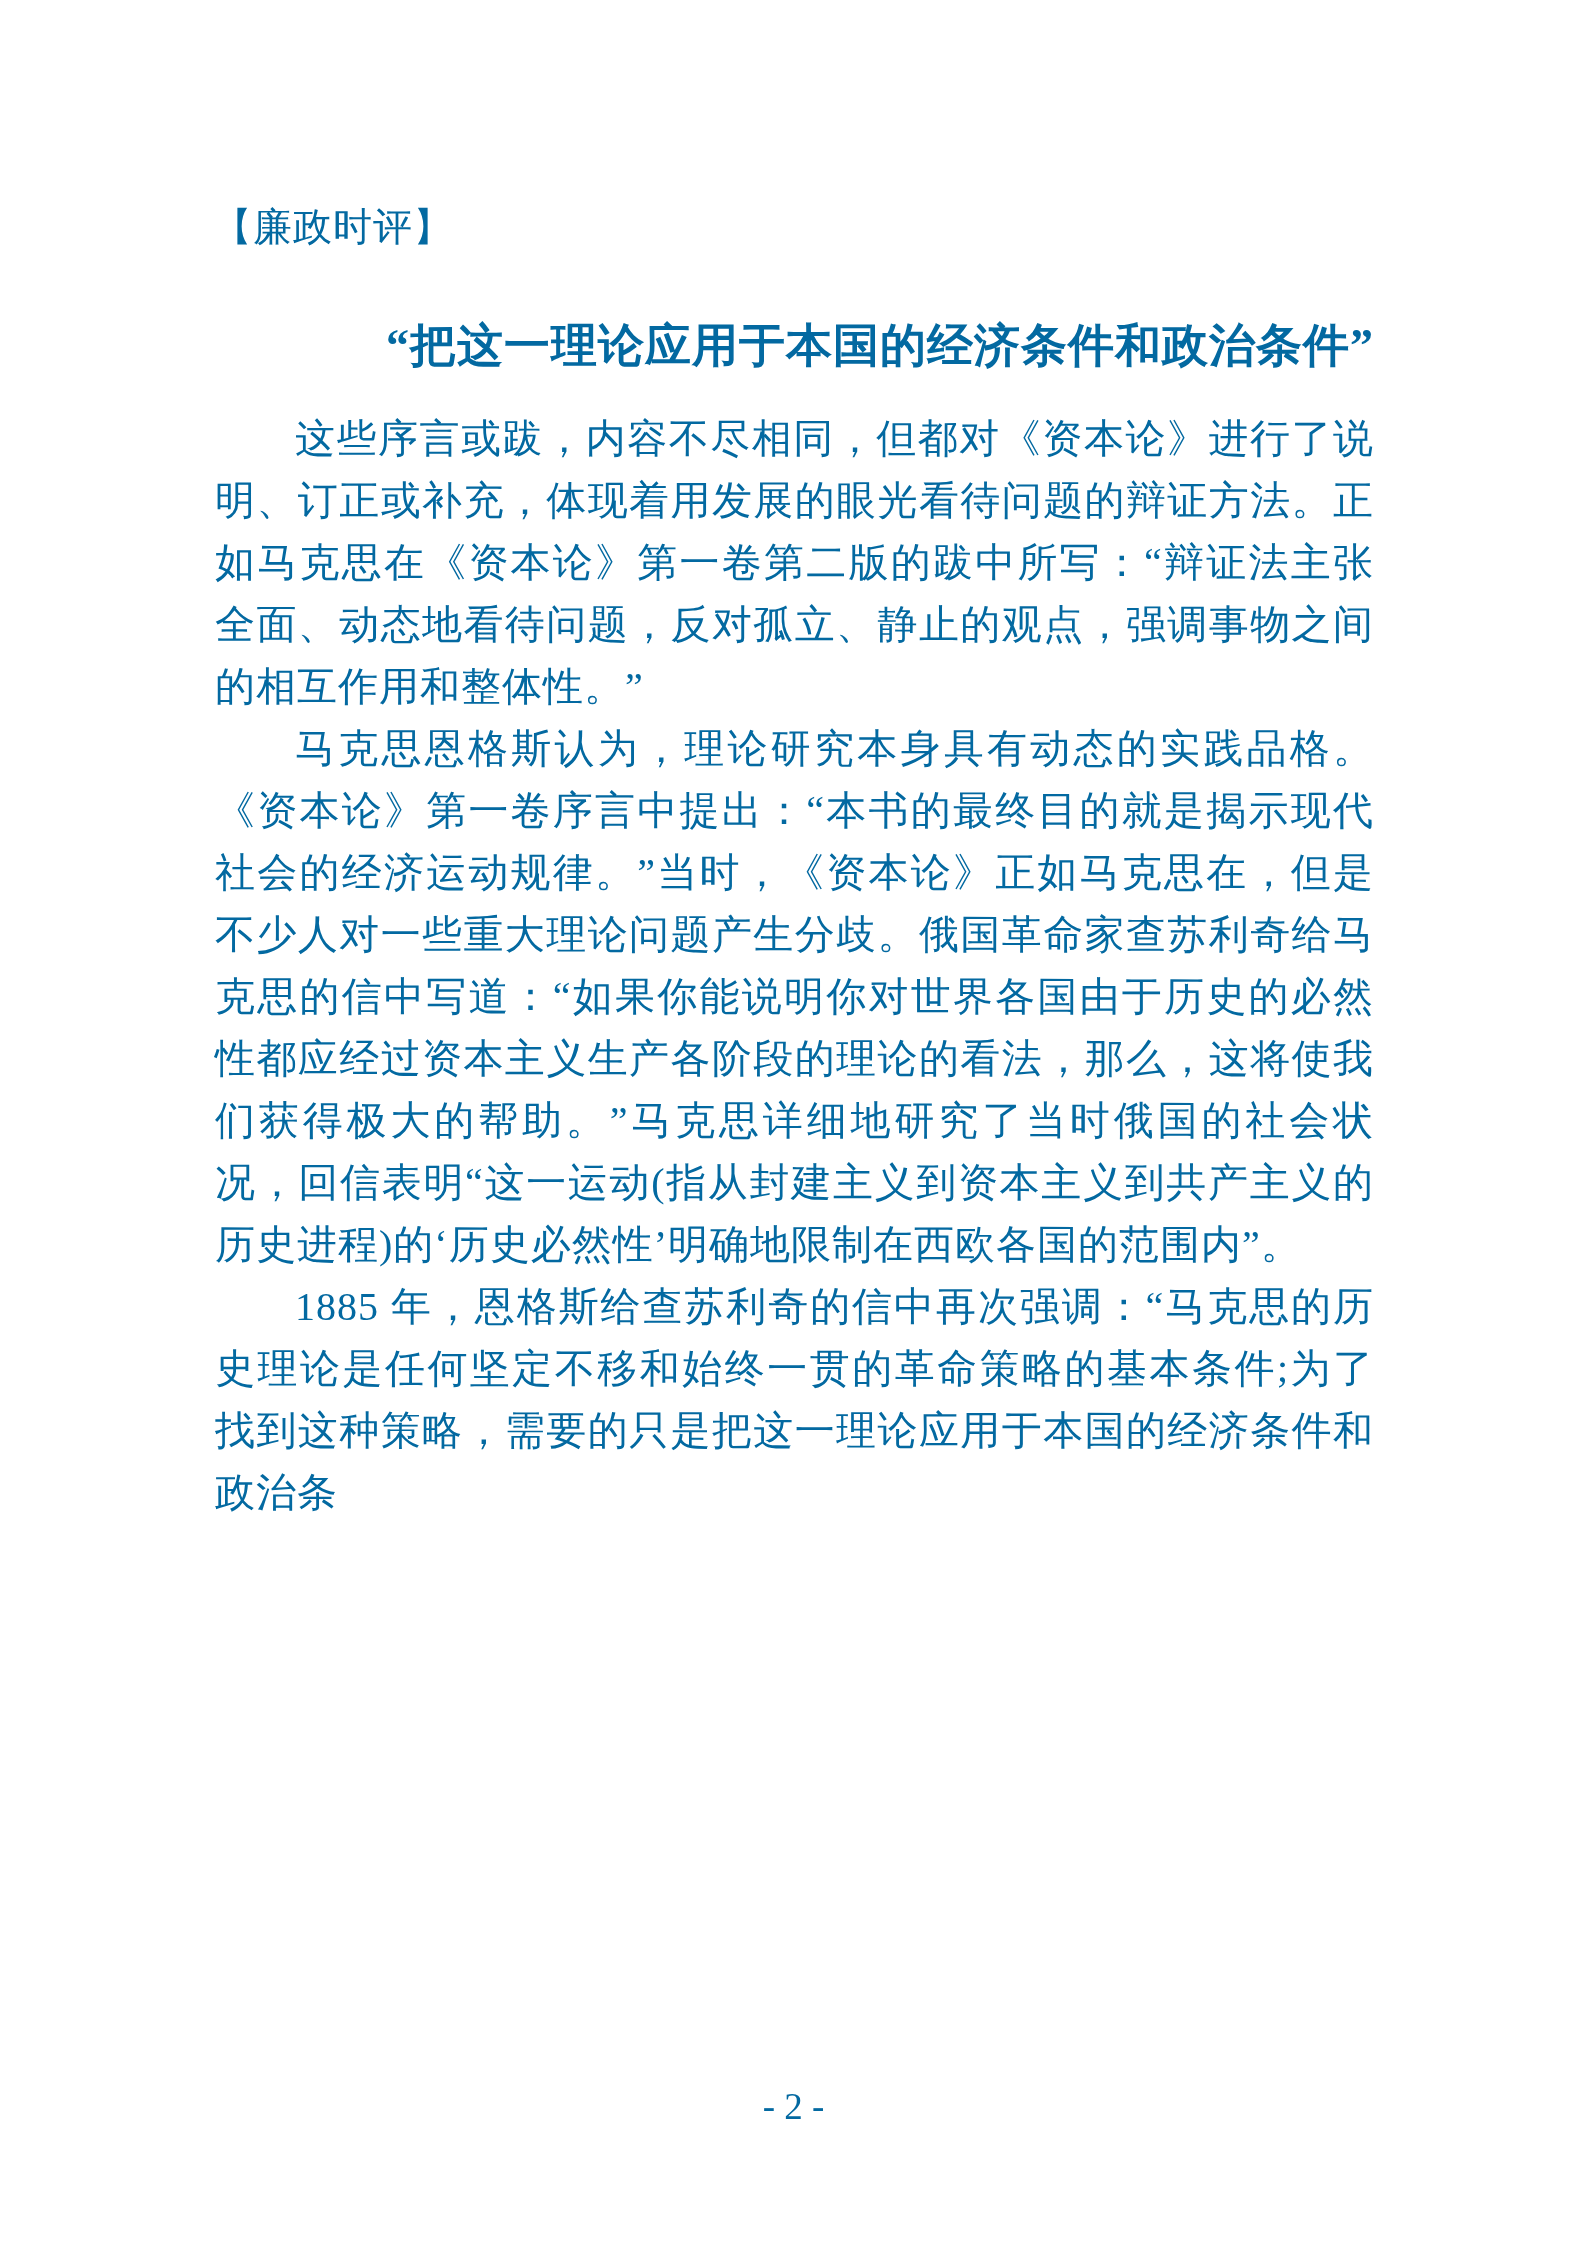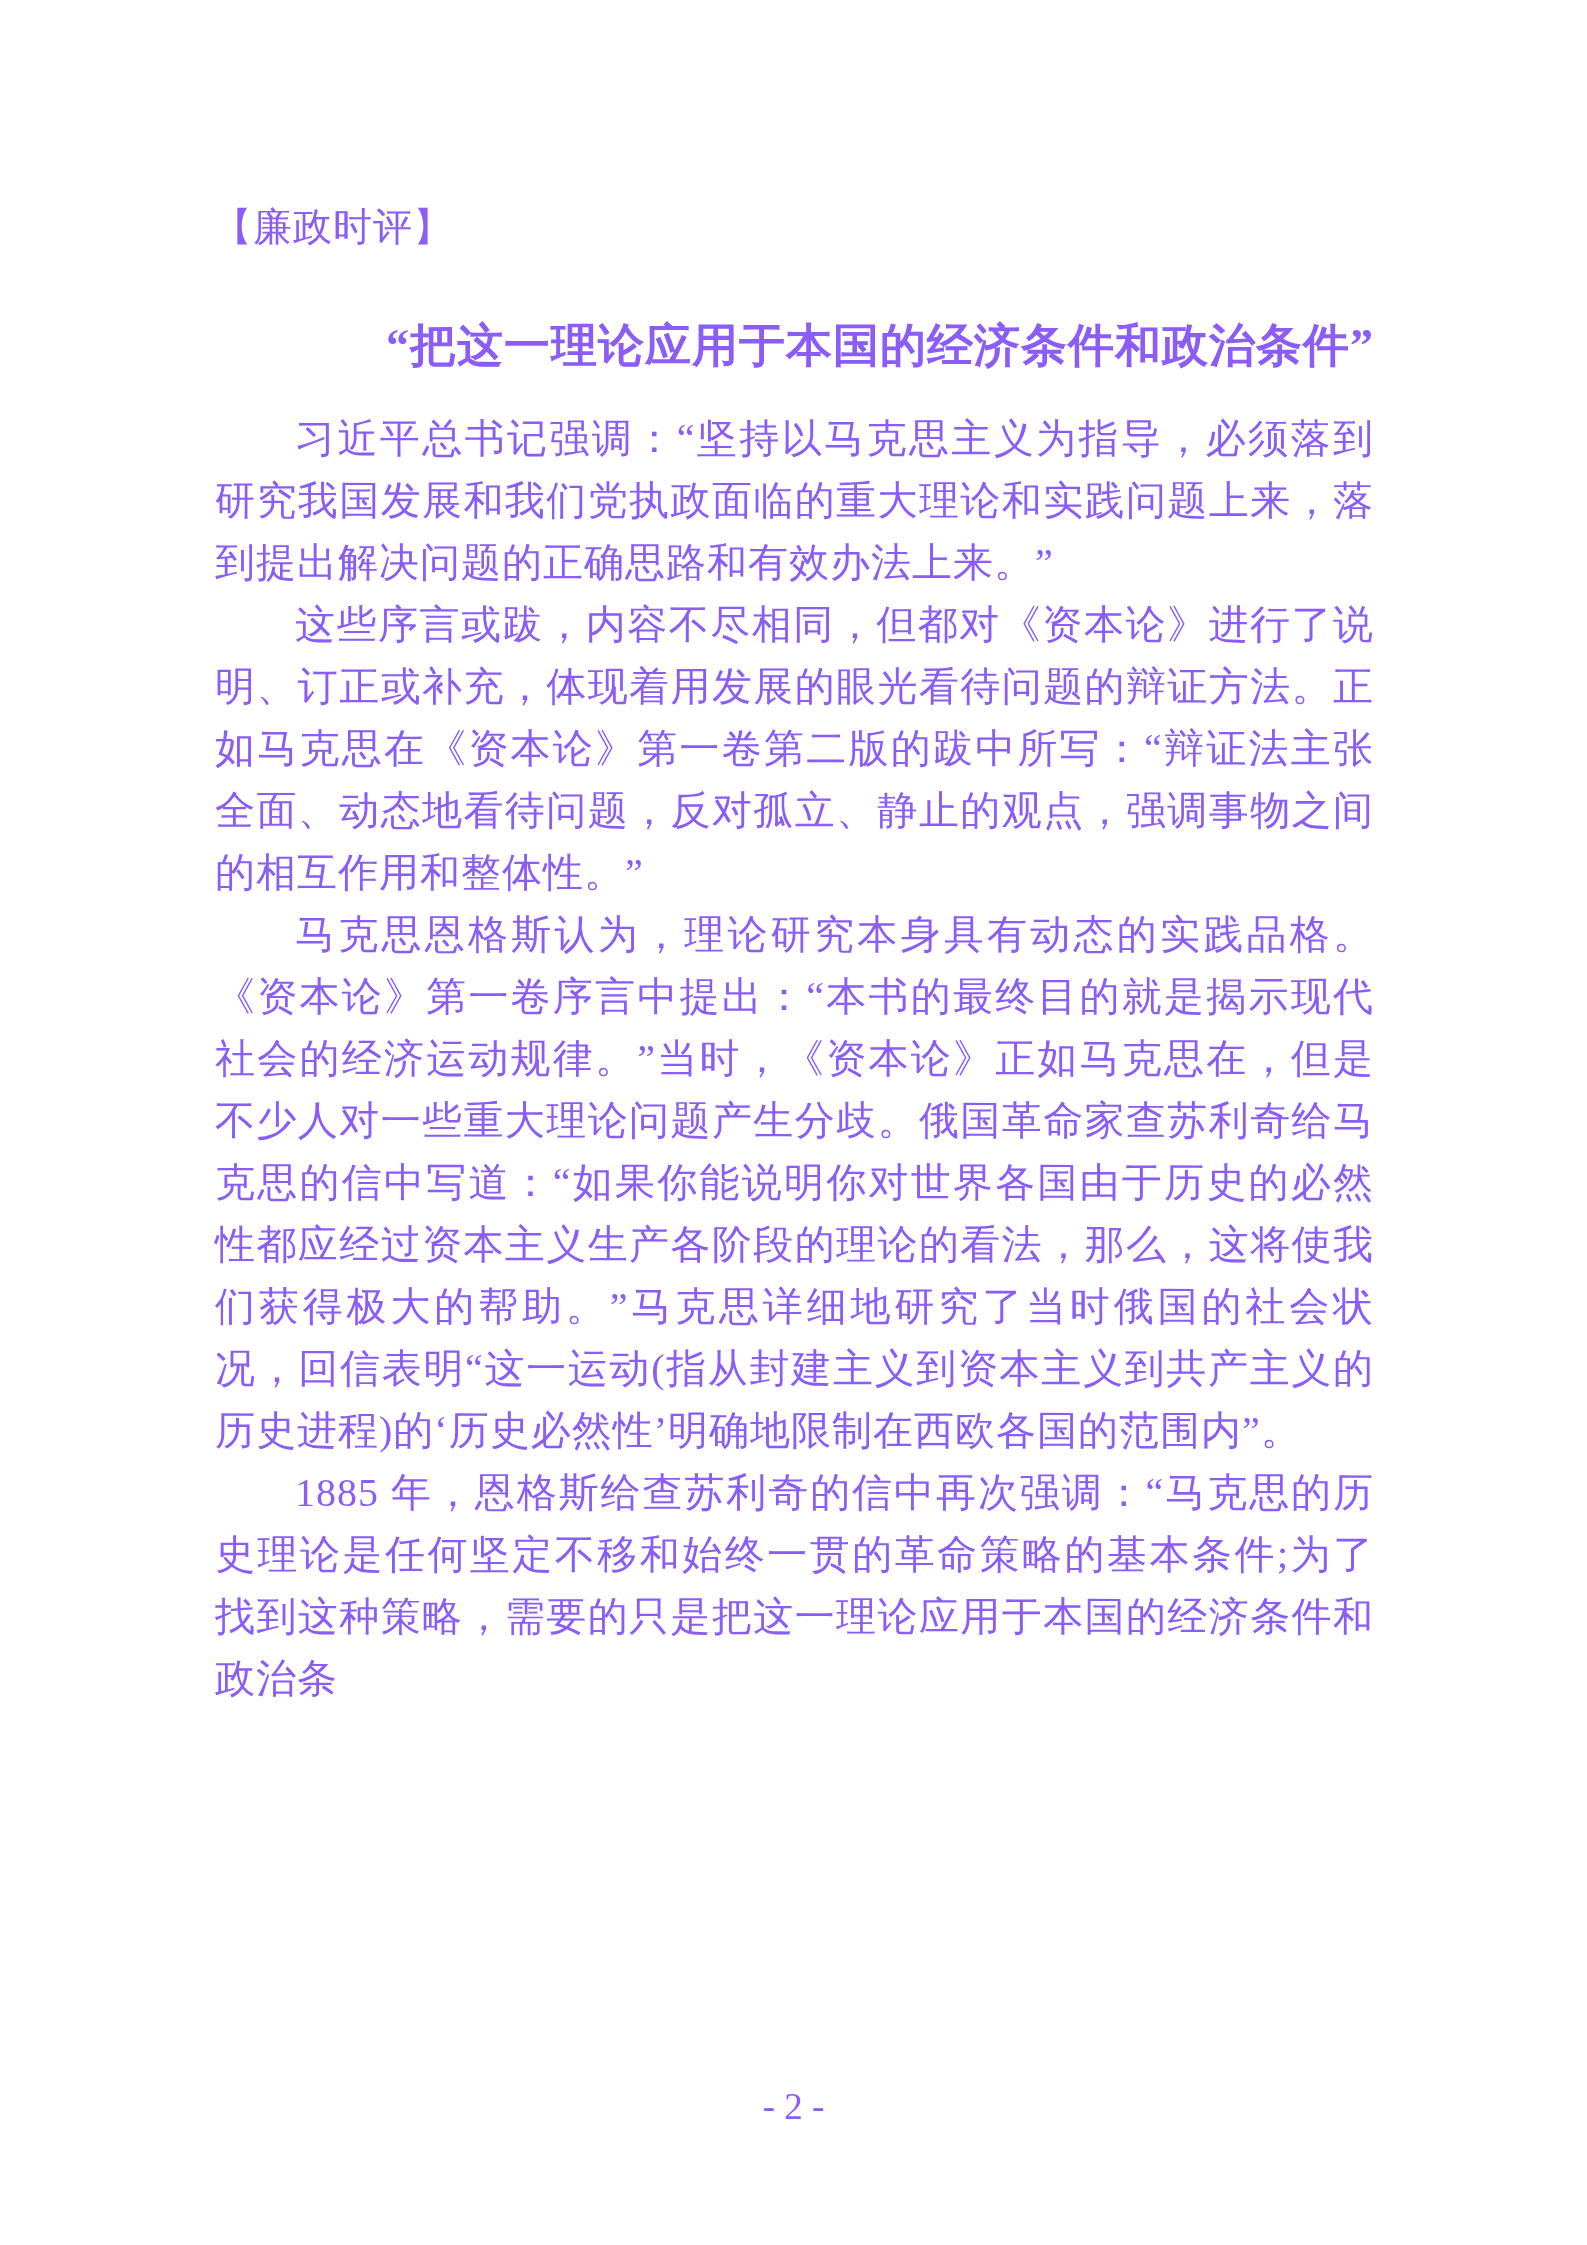--- a/index.html
+++ b/index.html
@@ -5,21 +5,21 @@
   html, body {
     margin: 0;
     padding: 0;
     background: #ffffff;
   }
   .page {
     position: relative;
     width: 1587px;
     height: 2245px;
     background: #ffffff;
-    color: #8b5cf6;
+    color: #0369a1;
     font-family: "Liberation Serif", "DejaVu Serif", serif;
     overflow: hidden;
   }
   .section-tag {
     position: absolute;
     left: 213px;
     top: 205px;
     font-size: 39px;
     line-height: 44px;
     letter-spacing: 1px;
@@ -65,21 +65,20 @@
 </head>
 <body>
 
 <div class="page">
 
   <div class="section-tag">【廉政时评】</div>
 
   <h1 class="doc-title">“把这一理论应用于本国的经济条件和政治条件”</h1>
 
   <div class="article-body">
-    <p>习近平总书记强调：“坚持以马克思主义为指导，必须落到研究我国发展和我们党执政面临的重大理论和实践问题上来，落到提出解决问题的正确思路和有效办法上来。”</p>
     <p>这些序言或跋，内容不尽相同，但都对《资本论》进行了说明、订正或补充，体现着用发展的眼光看待问题的辩证方法。正如马克思在《资本论》第一卷第二版的跋中所写：“辩证法主张全面、动态地看待问题，反对孤立、静止的观点，强调事物之间的相互作用和整体性。”</p>
     <p>马克思恩格斯认为，理论研究本身具有动态的实践品格。《资本论》第一卷序言中提出：“本书的最终目的就是揭示现代社会的经济运动规律。”当时，《资本论》正如马克思在，但是不少人对一些重大理论问题产生分歧。俄国革命家查苏利奇给马克思的信中写道：“如果你能说明你对世界各国由于历史的必然性都应经过资本主义生产各阶段的理论的看法，那么，这将使我们获得极大的帮助。”马克思详细地研究了当时俄国的社会状况，回信表明“这一运动(指从封建主义到资本主义到共产主义的历史进程)的‘历史必然性’明确地限制在西欧各国的范围内”。</p>
     <p>1885 年，恩格斯给查苏利奇的信中再次强调：“马克思的历史理论是任何坚定不移和始终一贯的革命策略的基本条件;为了找到这种策略，需要的只是把这一理论应用于本国的经济条件和政治条</p>
   </div>
 
   <div class="page-footer">- 2 -</div>
 
 </div>
 
 </body></html>

